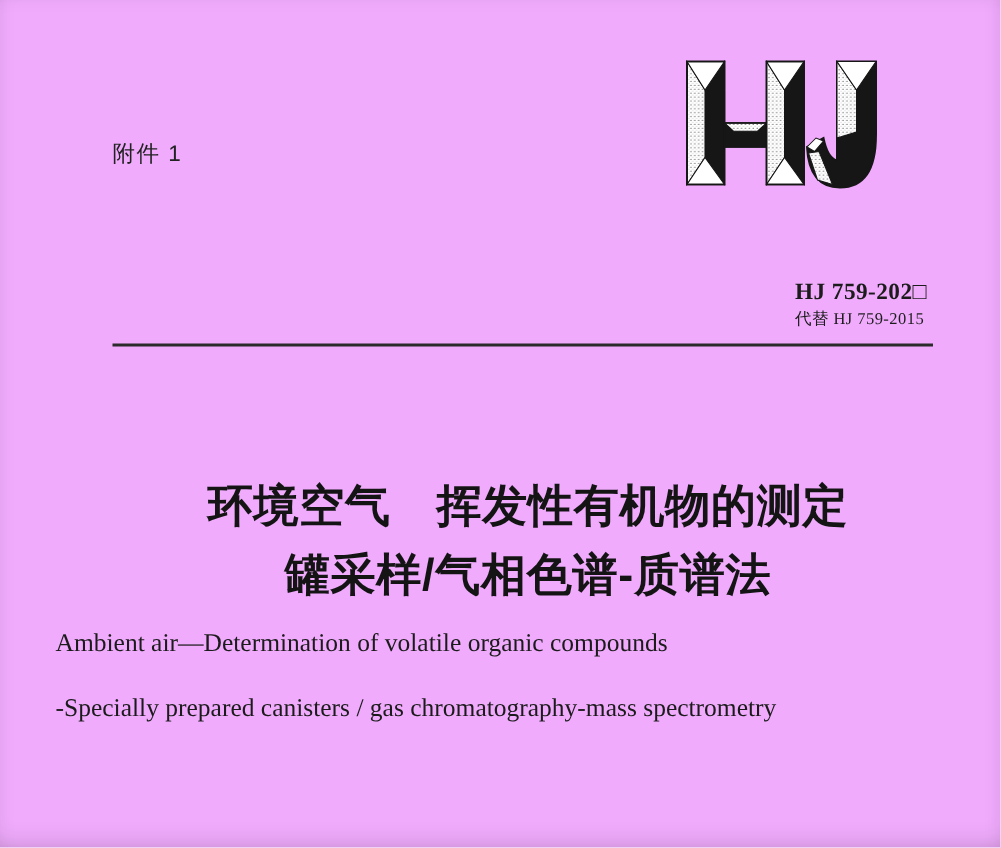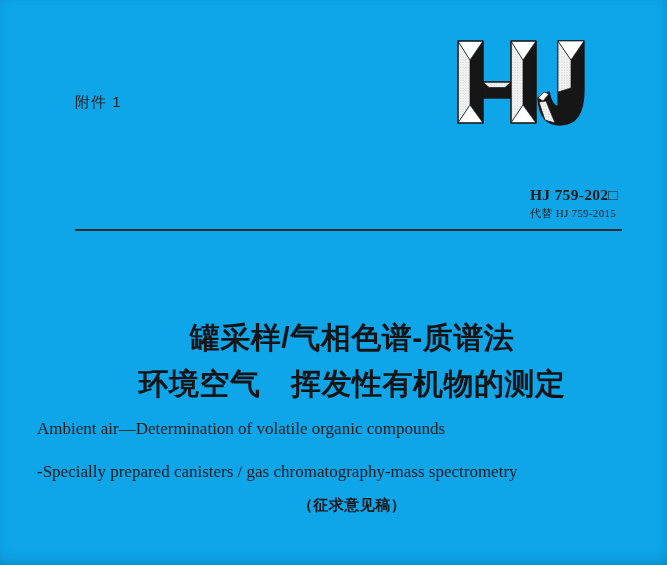--- a/index.html
+++ b/index.html
@@ -3,21 +3,21 @@
 <meta charset="utf-8">
 <style>
   * { margin: 0; padding: 0; box-sizing: border-box; }
   html, body { width: 667px; height: 565px; background: #fbfbfb; }
   body { font-family: "Liberation Serif", "DejaVu Serif", serif; color: #1c1c1c; }
 
   .page {
     position: relative;
     width: 667px;
     height: 565px;
-    background: #0ea5e9;
+    background: #f0abfc;
     overflow: hidden;
   }
   
   .page::after {
     content: "";
     position: absolute;
     inset: 0;
     pointer-events: none;
     box-shadow:
       inset 0 -12px 20px -16px rgba(0,0,0,0.30),
@@ -158,23 +158,22 @@
 
 
   <div class="doc-number">
     <div class="num">HJ 759-202□</div>
     <div class="replaces">代替 HJ 759-2015</div>
   </div>
 
   <div class="rule"></div>
 
   <div class="title-zh">
+    <div>环境空气　挥发性有机物的测定</div>
     <div>罐采样/气相色谱-质谱法</div>
-    <div>环境空气　挥发性有机物的测定</div>
   </div>
 
   <div class="title-en line1">Ambient air—Determination of volatile organic compounds</div>
 
   <div class="title-en line2">-Specially prepared canisters / gas chromatography-mass spectrometry</div>
 
-  <div class="draft-note">（征求意见稿）</div>
 
 </div>
 
 </body></html>

